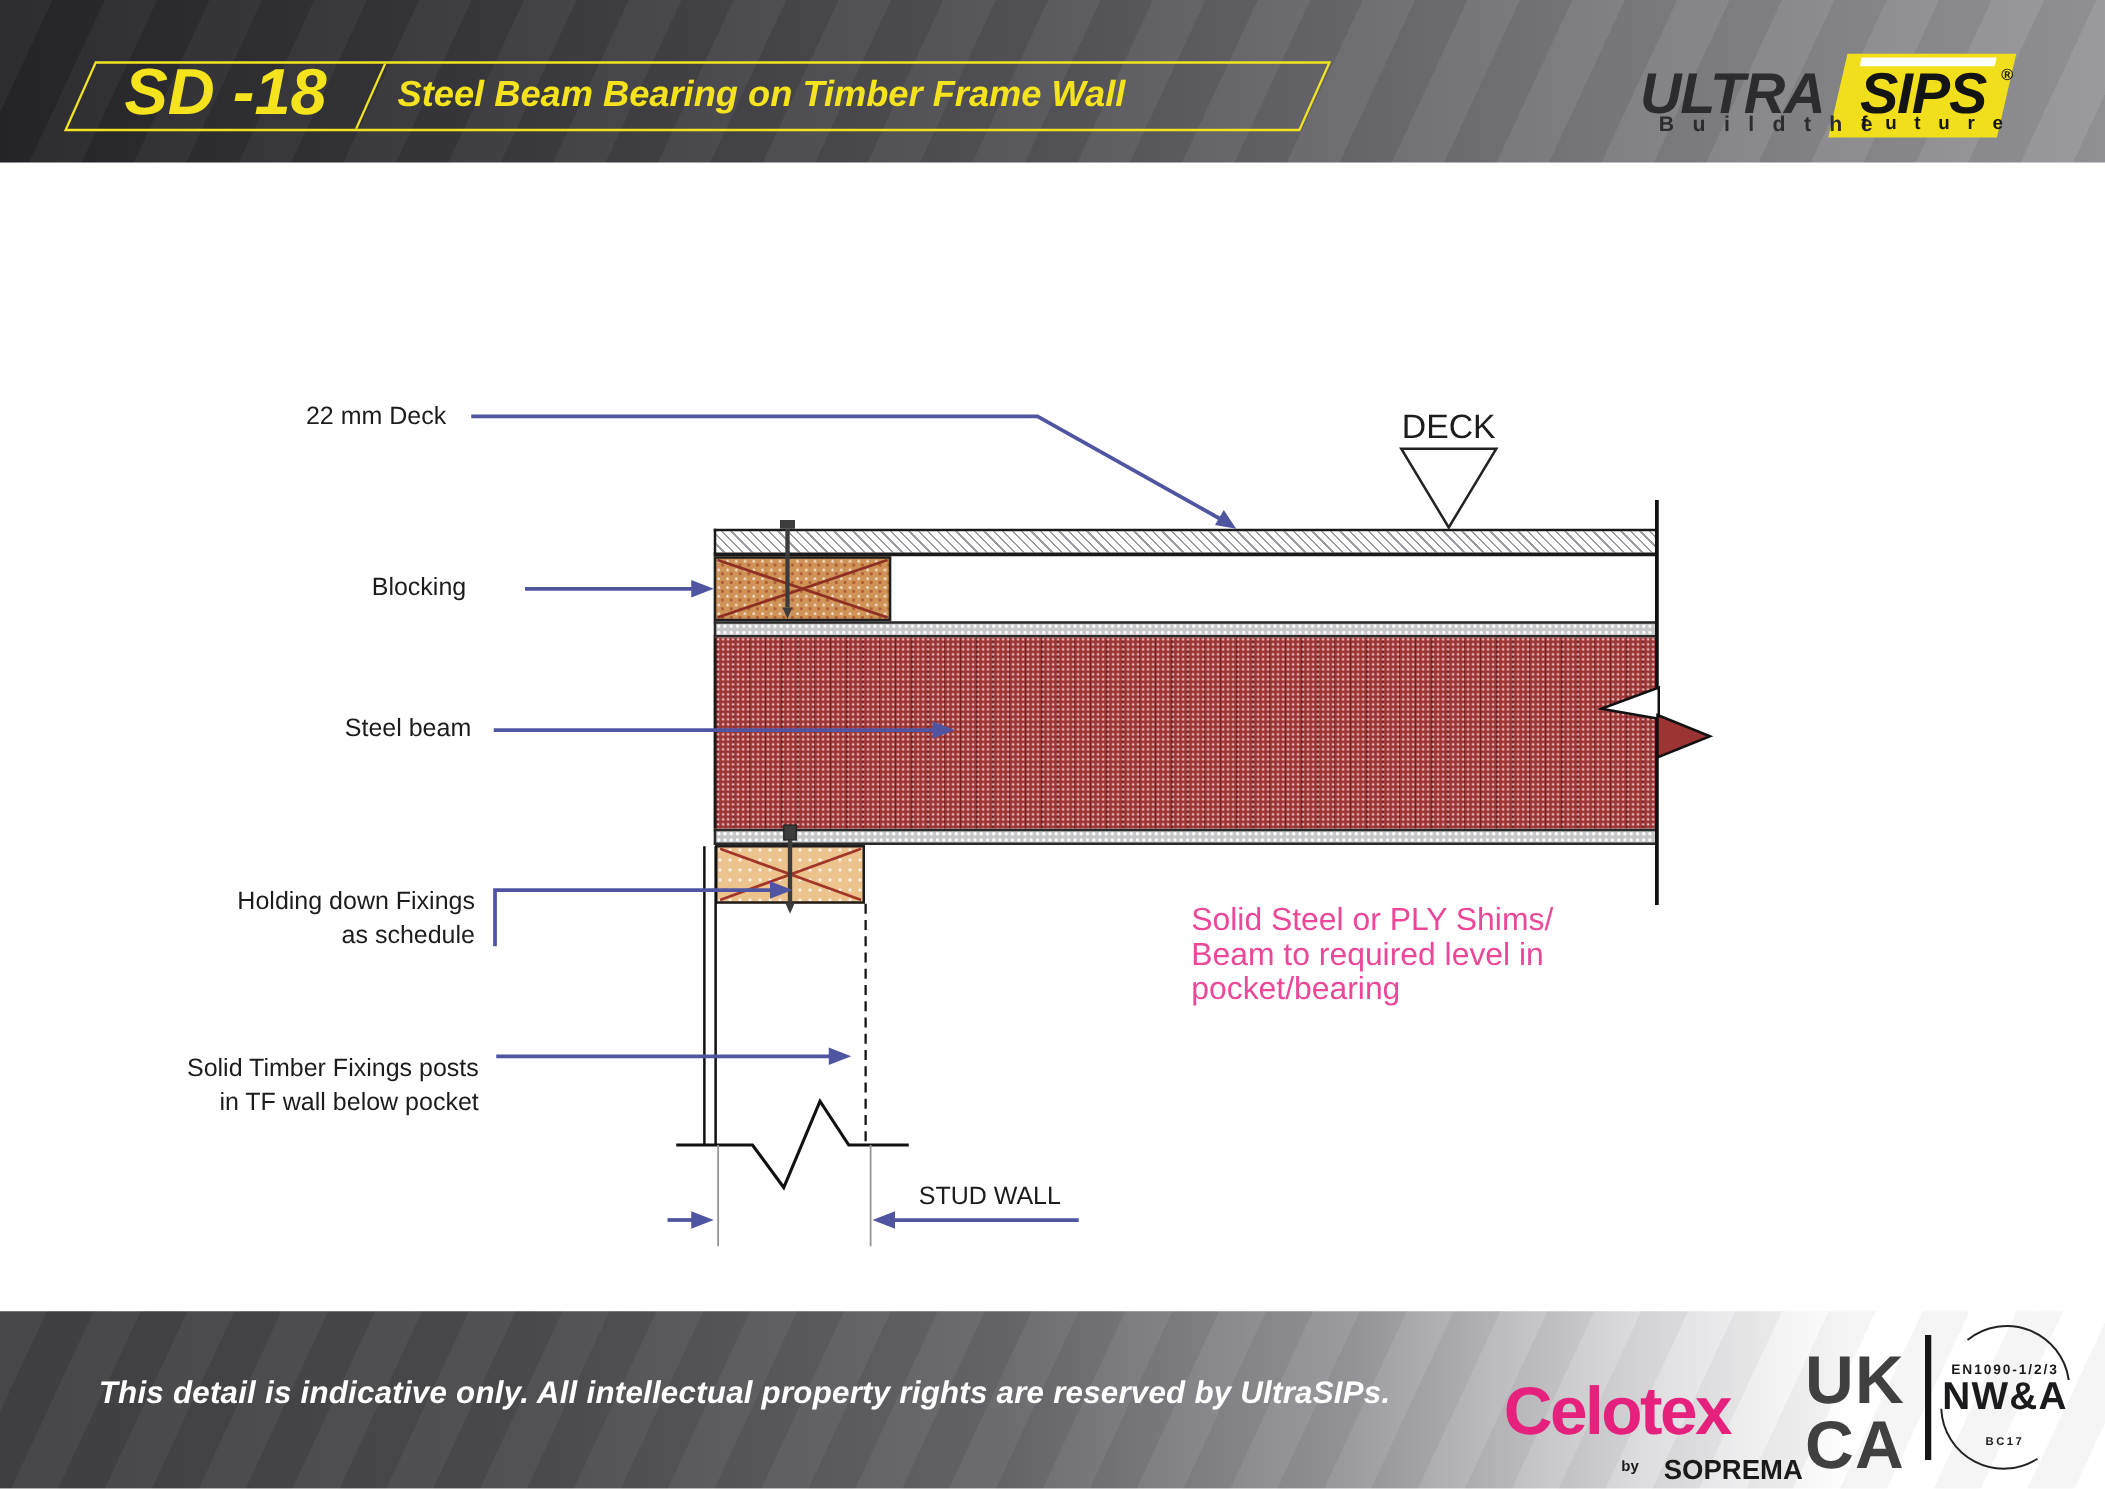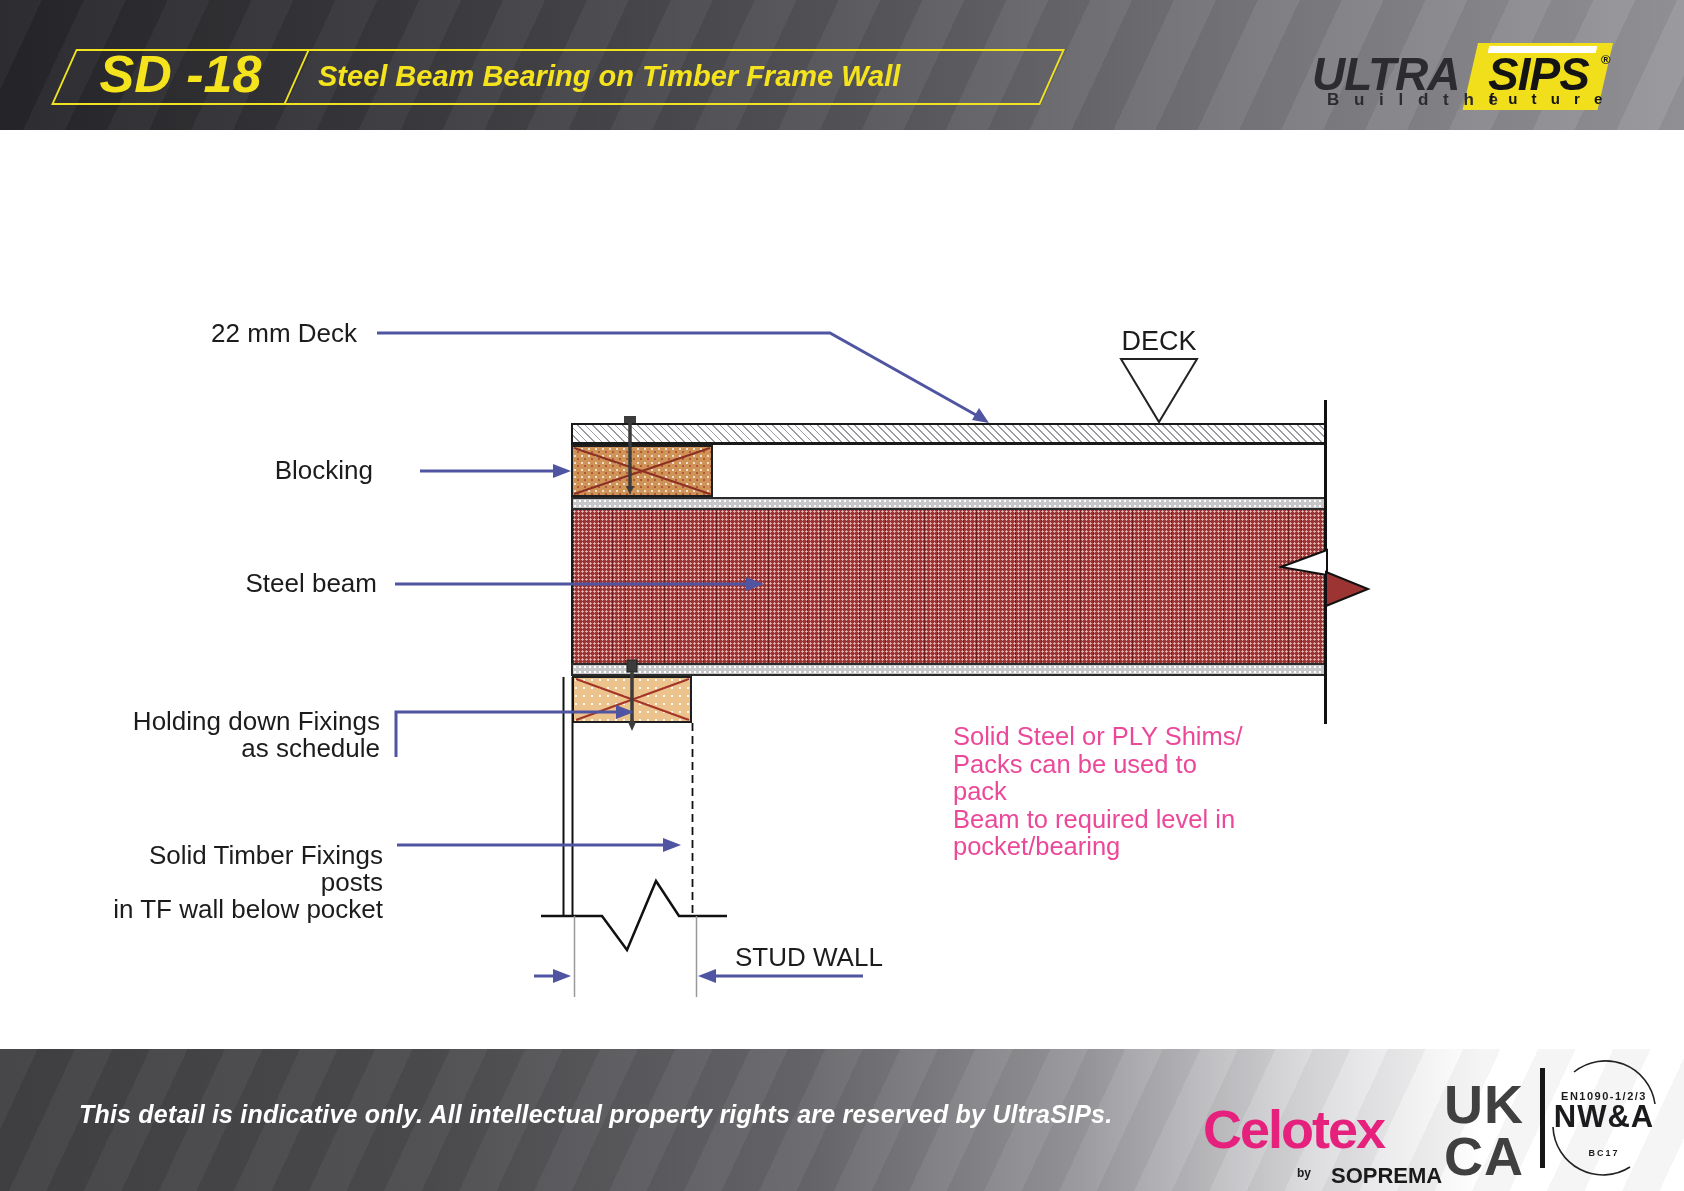--- a/index.html
+++ b/index.html
@@ -97,21 +97,21 @@
     border-left:2.5px solid #1a1a1a;
   }
   .plate {
     position:absolute; left:572px; top:676px; width:120px; height:47px;
     background-color:#ecc28d;
     background-image:radial-gradient(circle at 2px 2px, rgba(255,255,255,0.9) 1px, transparent 1.3px);
     background-size:8px 8px;
     border:2.5px solid #1f1f1f;
   }
   
-  .lbl { position:absolute; font-size:26px; color:#1c1c1c; line-height:27px; }
+  .lbl { position:absolute; font-size:20px; color:#1c1c1c; line-height:27px; }
   .lbl-deckleader   { left:157px; top:320px; width:200px; text-align:right; }
   .lbl-blocking     { left:173px; top:457px; width:200px; text-align:right; }
   .lbl-steelbeam    { left:177px; top:570px; width:200px; text-align:right; }
   .lbl-holding      { left:110px; top:708px; width:270px; text-align:right; }
   .lbl-cripples     { left:83px;  top:842px; width:300px; text-align:right; }
   .lbl-deckmark     { left:1109px; top:328px; width:100px; text-align:center; font-size:27px; }
   .lbl-studwall     { left:735px; top:944px; width:200px; }
   .note {
     position:absolute; left:953px; top:723px; width:290px;
     font-size:25.5px; line-height:27.5px; color:#ec4899;
@@ -238,21 +238,20 @@
     <div>as schedule</div>
   </div>
   <div class="lbl lbl-cripples">
     <div>Solid Timber Fixings posts</div>
     <div>in TF wall below pocket</div>
   </div>
   <div class="lbl lbl-deckmark">DECK</div>
   <div class="lbl lbl-studwall">STUD WALL</div>
   <div class="note">
     <div>Solid Steel or PLY Shims/</div>
-    <div>Packs can be used to pack</div>
     <div>Beam to required level in</div>
     <div>pocket/bearing</div>
   </div>
 
   <div class="footer"></div>
   <div class="disclaimer">This detail is indicative only. All intellectual property rights are reserved by UltraSIPs.</div>
   <div class="celotex">Celotex</div>
   <div class="soprema"><span class="by">by</span><span>SOPREMA</span></div>
   <div class="ukca">
     <div>UK</div>

